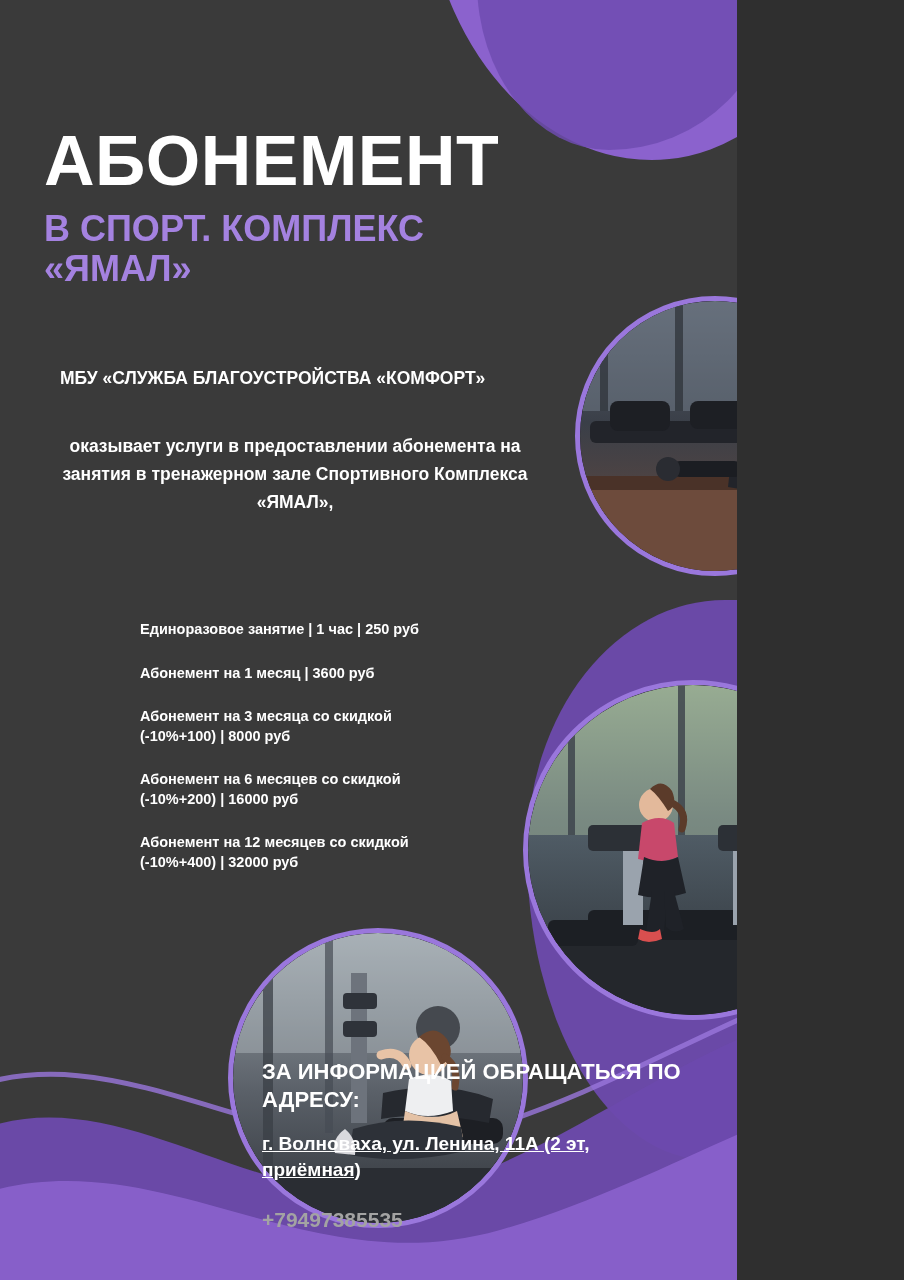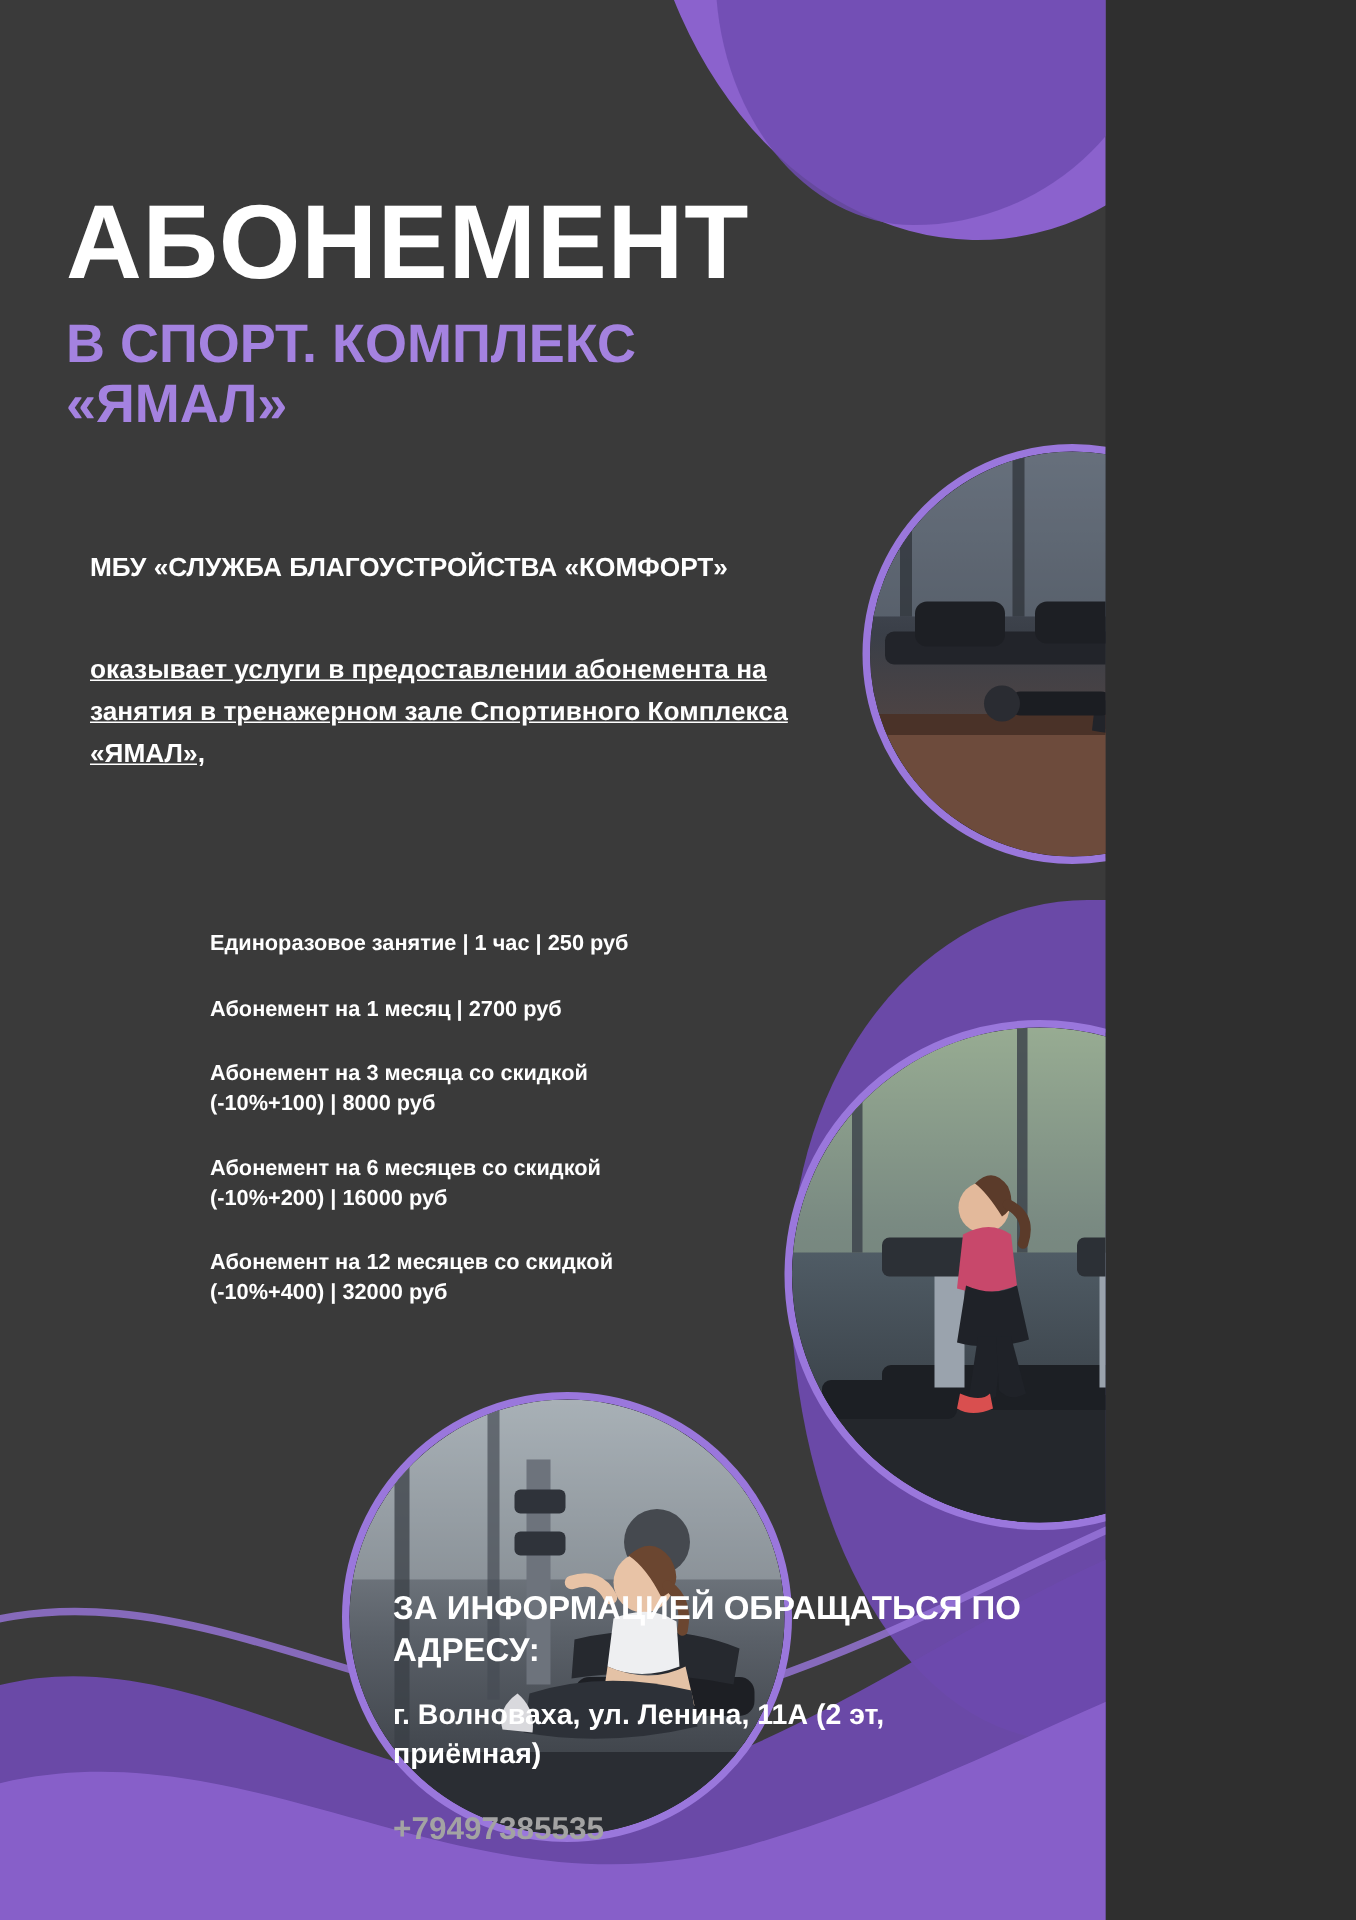--- a/index.html
+++ b/index.html
@@ -91,26 +91,25 @@
     font-size: 17.5px;
     font-weight: 700;
     line-height: 1.4;
     color: #ffffff;
   }
   .desc {
     position: absolute;
     left: 60px;
     top: 432px;
     width: 470px;
-    text-align: left;
+    text-align: center;
     font-size: 17.5px;
     font-weight: 700;
     line-height: 1.6;
     color: #ffffff;
-    text-decoration: underline;
   }
   .address-note {
     position: absolute;
     left: 118px;
     top: 528px;
     width: 420px;
     font-size: 14.5px;
     font-weight: 700;
     line-height: 1.45;
     color: #a482e0;
@@ -158,20 +157,21 @@
     font-weight: 800;
     line-height: 1.25;
     color: #ffffff;
   }
   .contact-addr {
     margin-top: 18px;
     font-size: 19px;
     font-weight: 700;
     line-height: 1.35;
     color: #ffffff;
+    text-decoration: underline;
   }
   .contact-phone {
     margin-top: 26px;
     font-size: 21px;
     font-weight: 800;
     color: #a3a3a3;
   }
 </style>
 </head>
 <body>
@@ -193,21 +193,21 @@
   <div class="headline">
     <h1 class="title-main">АБОНЕМЕНТ</h1>
     <div class="title-sub">В СПОРТ. КОМПЛЕКС «ЯМАЛ»</div>
   </div>
 
   <div class="org">МБУ «СЛУЖБА БЛАГОУСТРОЙСТВА «КОМФОРТ»</div>
   <div class="desc">оказывает услуги в предоставлении абонемента на занятия в тренажерном зале Спортивного Комплекса «ЯМАЛ»,</div>
 
   <div class="prices">
     <div class="price-item">Единоразовое занятие | 1 час | 250 руб</div>
-    <div class="price-item">Абонемент на 1 месяц | 2700 руб</div>
+    <div class="price-item">Абонемент на 1 месяц | 3600 руб</div>
     <div class="price-item">Абонемент на 3 месяца со скидкой
 (-10%+100) | 8000 руб</div>
     <div class="price-item">Абонемент на 6 месяцев со скидкой
 (-10%+200) | 16000 руб</div>
     <div class="price-item">Абонемент на 12 месяцев со скидкой
 (-10%+400) | 32000 руб</div>
   </div>
 
   <div class="photo photo-1">
     <svg viewBox="0 0 270 270" aria-hidden="true">

